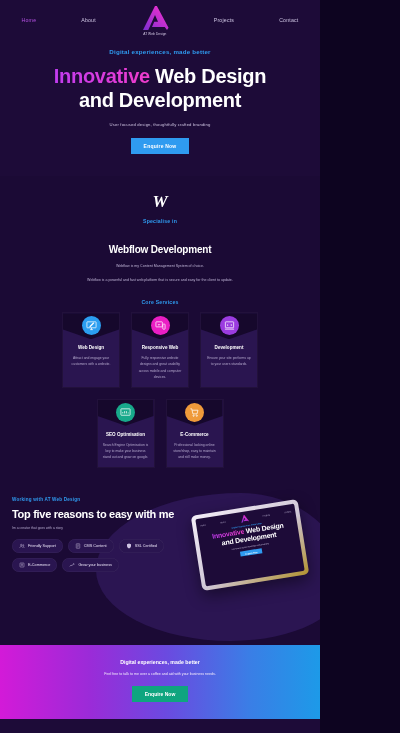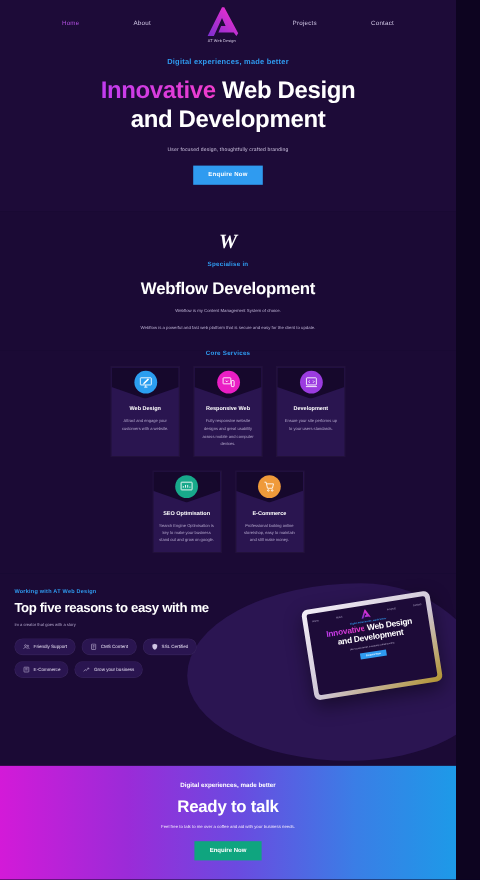--- a/index.html
+++ b/index.html
@@ -5,21 +5,21 @@
 <style>
   * { margin:0; padding:0; box-sizing:border-box; }
   html,body { background:#0d0420; }
   body {
     width:400px; height:733px;
     font-family:"Liberation Sans", sans-serif;
     color:#ffffff;
     overflow:hidden;
     position:relative;
   }
-  .page { width:380px; height:733px; position:relative; background:#160a2e; }
+  .page { width:320px; height:733px; position:relative; background:#160a2e; }
 
   
   .header {
     height:40px; background:#1d0b38;
     display:flex; align-items:center; justify-content:center;
     position:relative;
   }
   .nav { display:flex; align-items:center; gap:0; width:100%; justify-content:center;}
   .nav a {
     font-size:5.2px; color:#cfc6e4; text-decoration:none; letter-spacing:.2px;
@@ -48,21 +48,21 @@
   .btn-blue {
     margin-top:11px; display:inline-block; background:#2f9bf0; color:#fff;
     font-size:5px; font-weight:bold; padding:5px 13px; border:none; cursor:pointer;
     letter-spacing:.2px;
   }
 
   
   .spec { background:#1b0a35; text-align:center; padding:16px 20px 16px; }
   .wmark { font-size:17px; font-style:italic; font-weight:bold; color:#fff; font-family:"Liberation Serif",serif;}
   .spec .eyebrow { margin-top:6px; font-size:5.2px; }
-  .spec h2 { margin-top:8px; font-size:14px; font-weight:bold; letter-spacing:-.2px;}
+  .spec h2 { margin-top:20px; font-size:10px; font-weight:bold; letter-spacing:-.2px;}
   .spec p { margin-top:8px; font-size:3.6px; color:#bfb4d6; line-height:1.75; }
 
   
   .core { background:#1b0a35; padding:0 20px 18px; text-align:center; }
   .core .eyebrow { font-size:5.2px; margin-bottom:8px; }
   .cards-row { display:flex; justify-content:center; gap:13px; }
   .card {
     width:56px; background:#2a1550; padding:0 5px 7px; text-align:center;
     position:relative; box-shadow:0 0 0 1px rgba(255,255,255,.03);
   }
@@ -328,21 +328,20 @@
           <span>and Development</span>
         </div>
         <div class="t-sub">User focused design, thoughtfully crafted branding</div>
         <button class="t-btn">Enquire Now</button>
       </div>
     </div>
   </div>
 
   <div class="cta">
     <div class="eyebrow2">Digital experiences, made better</div>
-    <h2>Ready to talk</h2>
     <p>Feel free to talk to me over a coffee and aid with your business needs.</p>
     <button class="btn-teal">Enquire Now</button>
   </div>
 
   <div class="footer">
     
 
     
 
     

